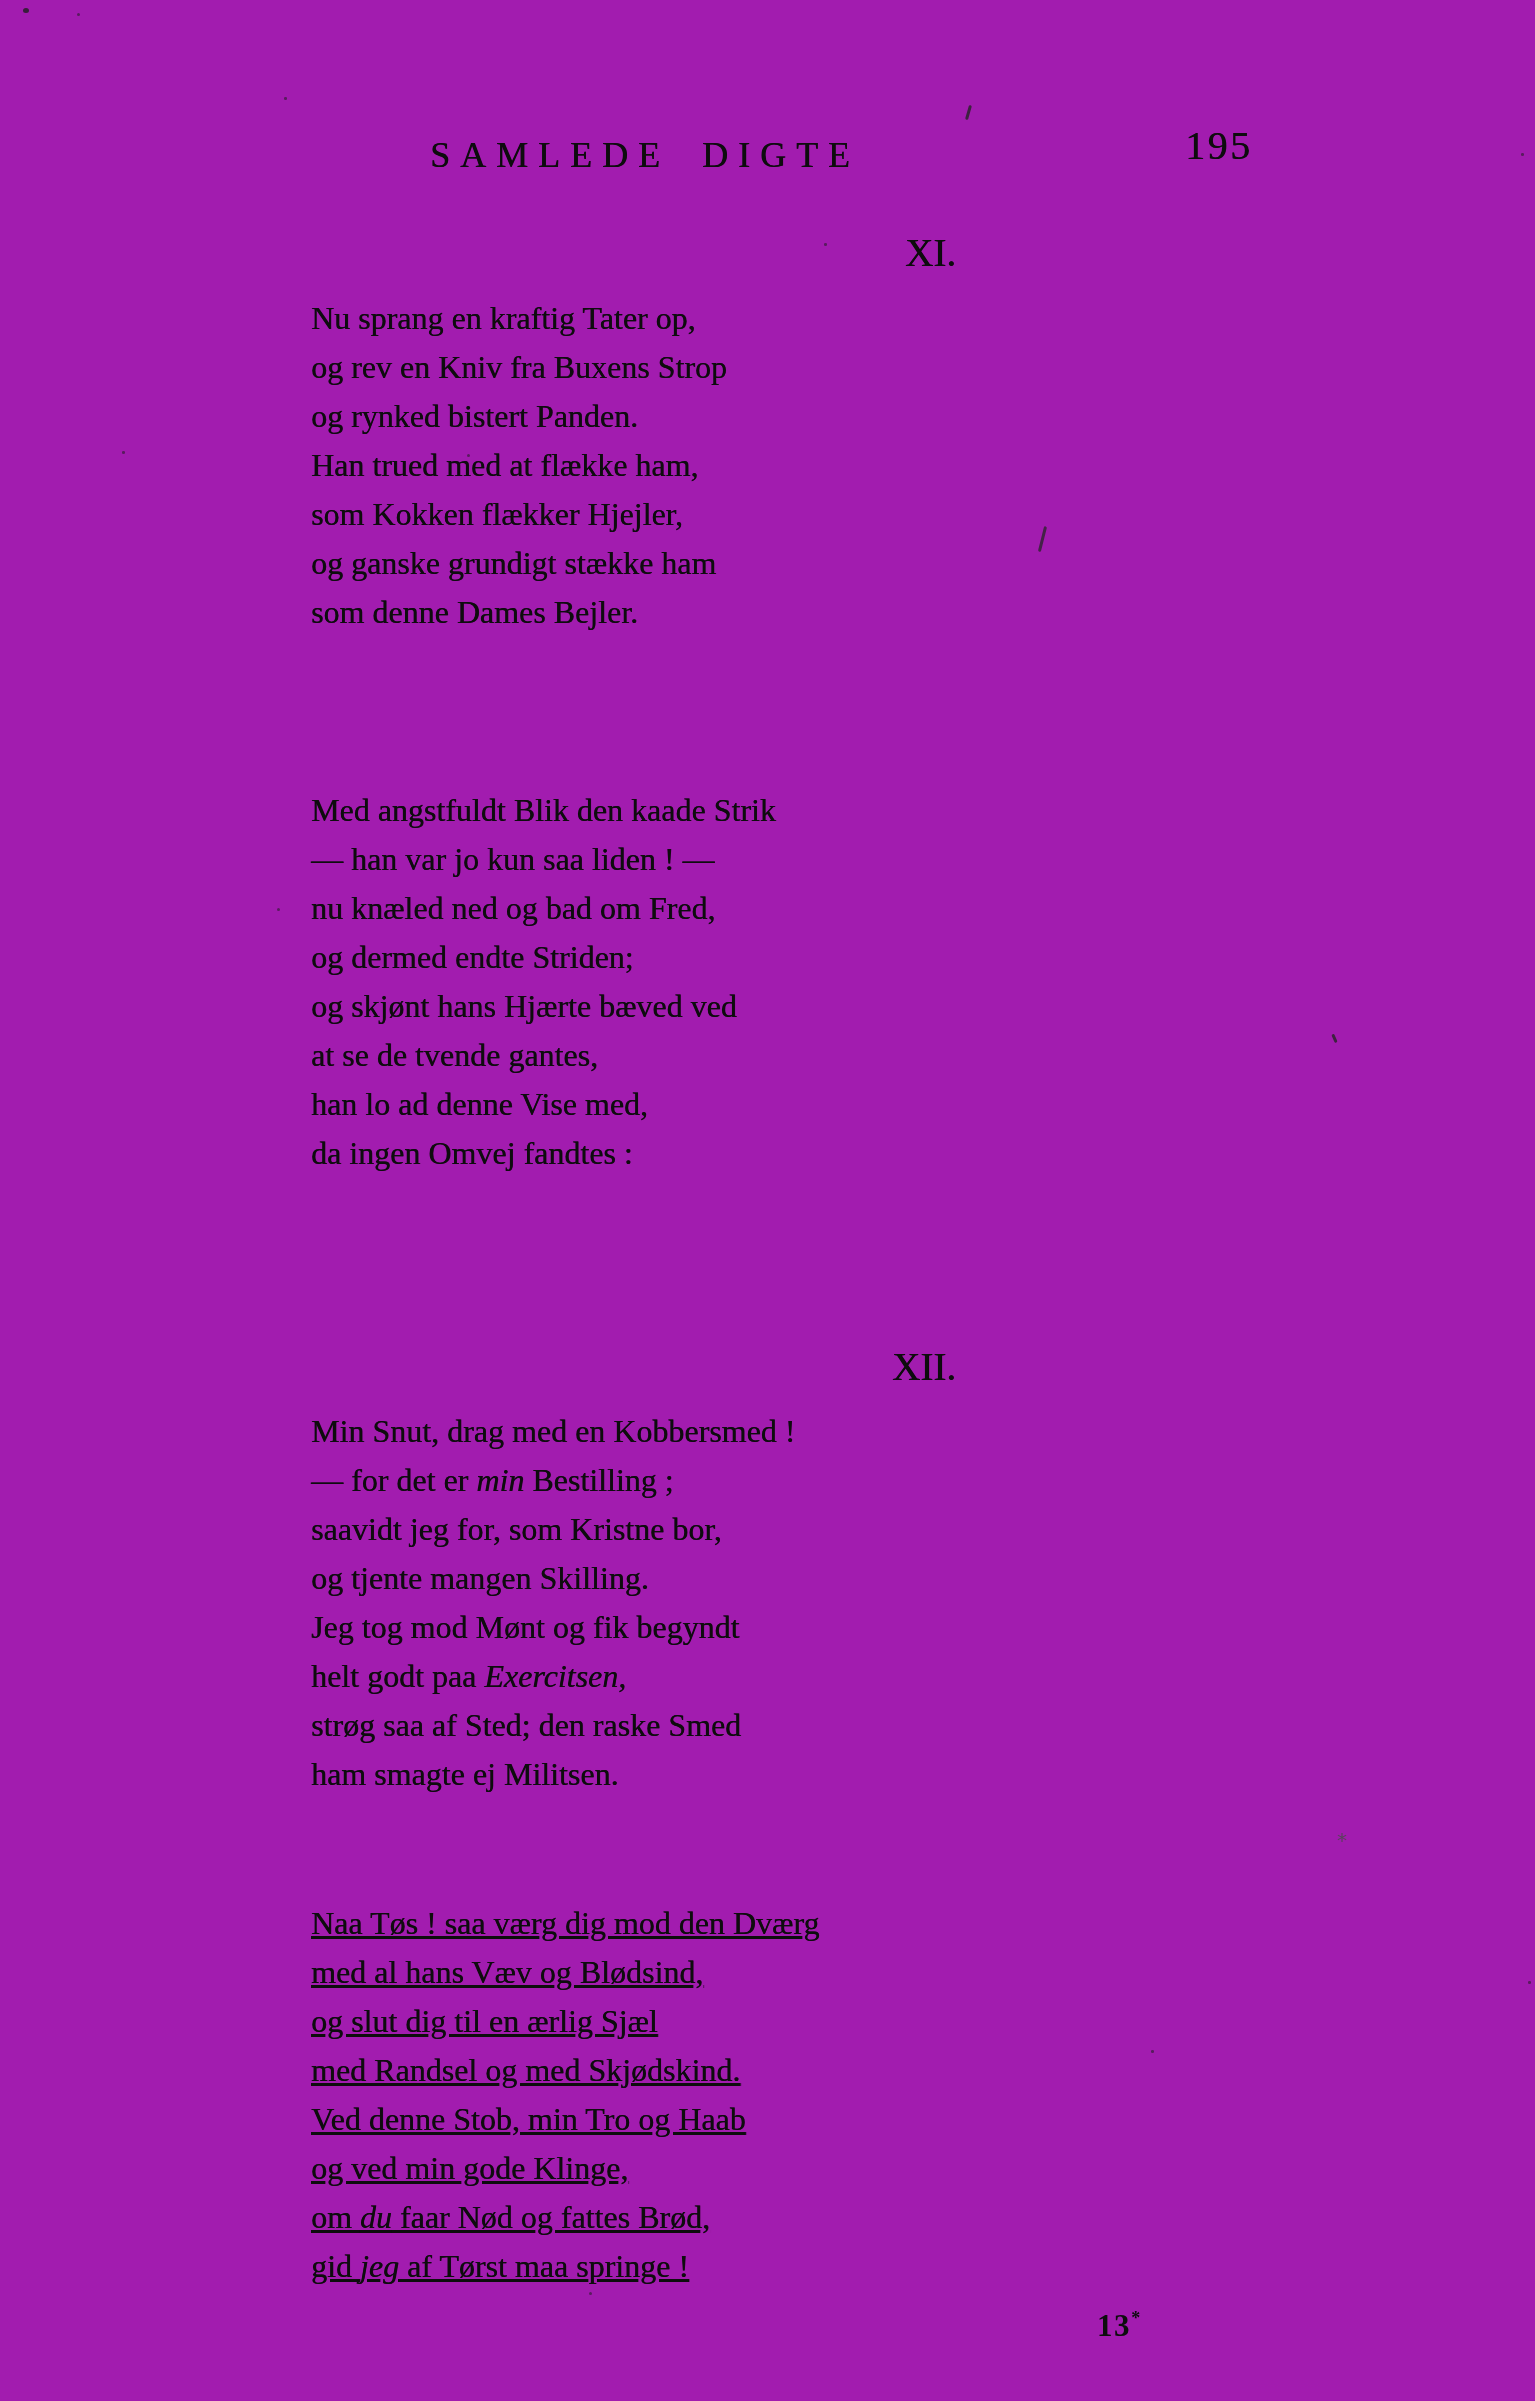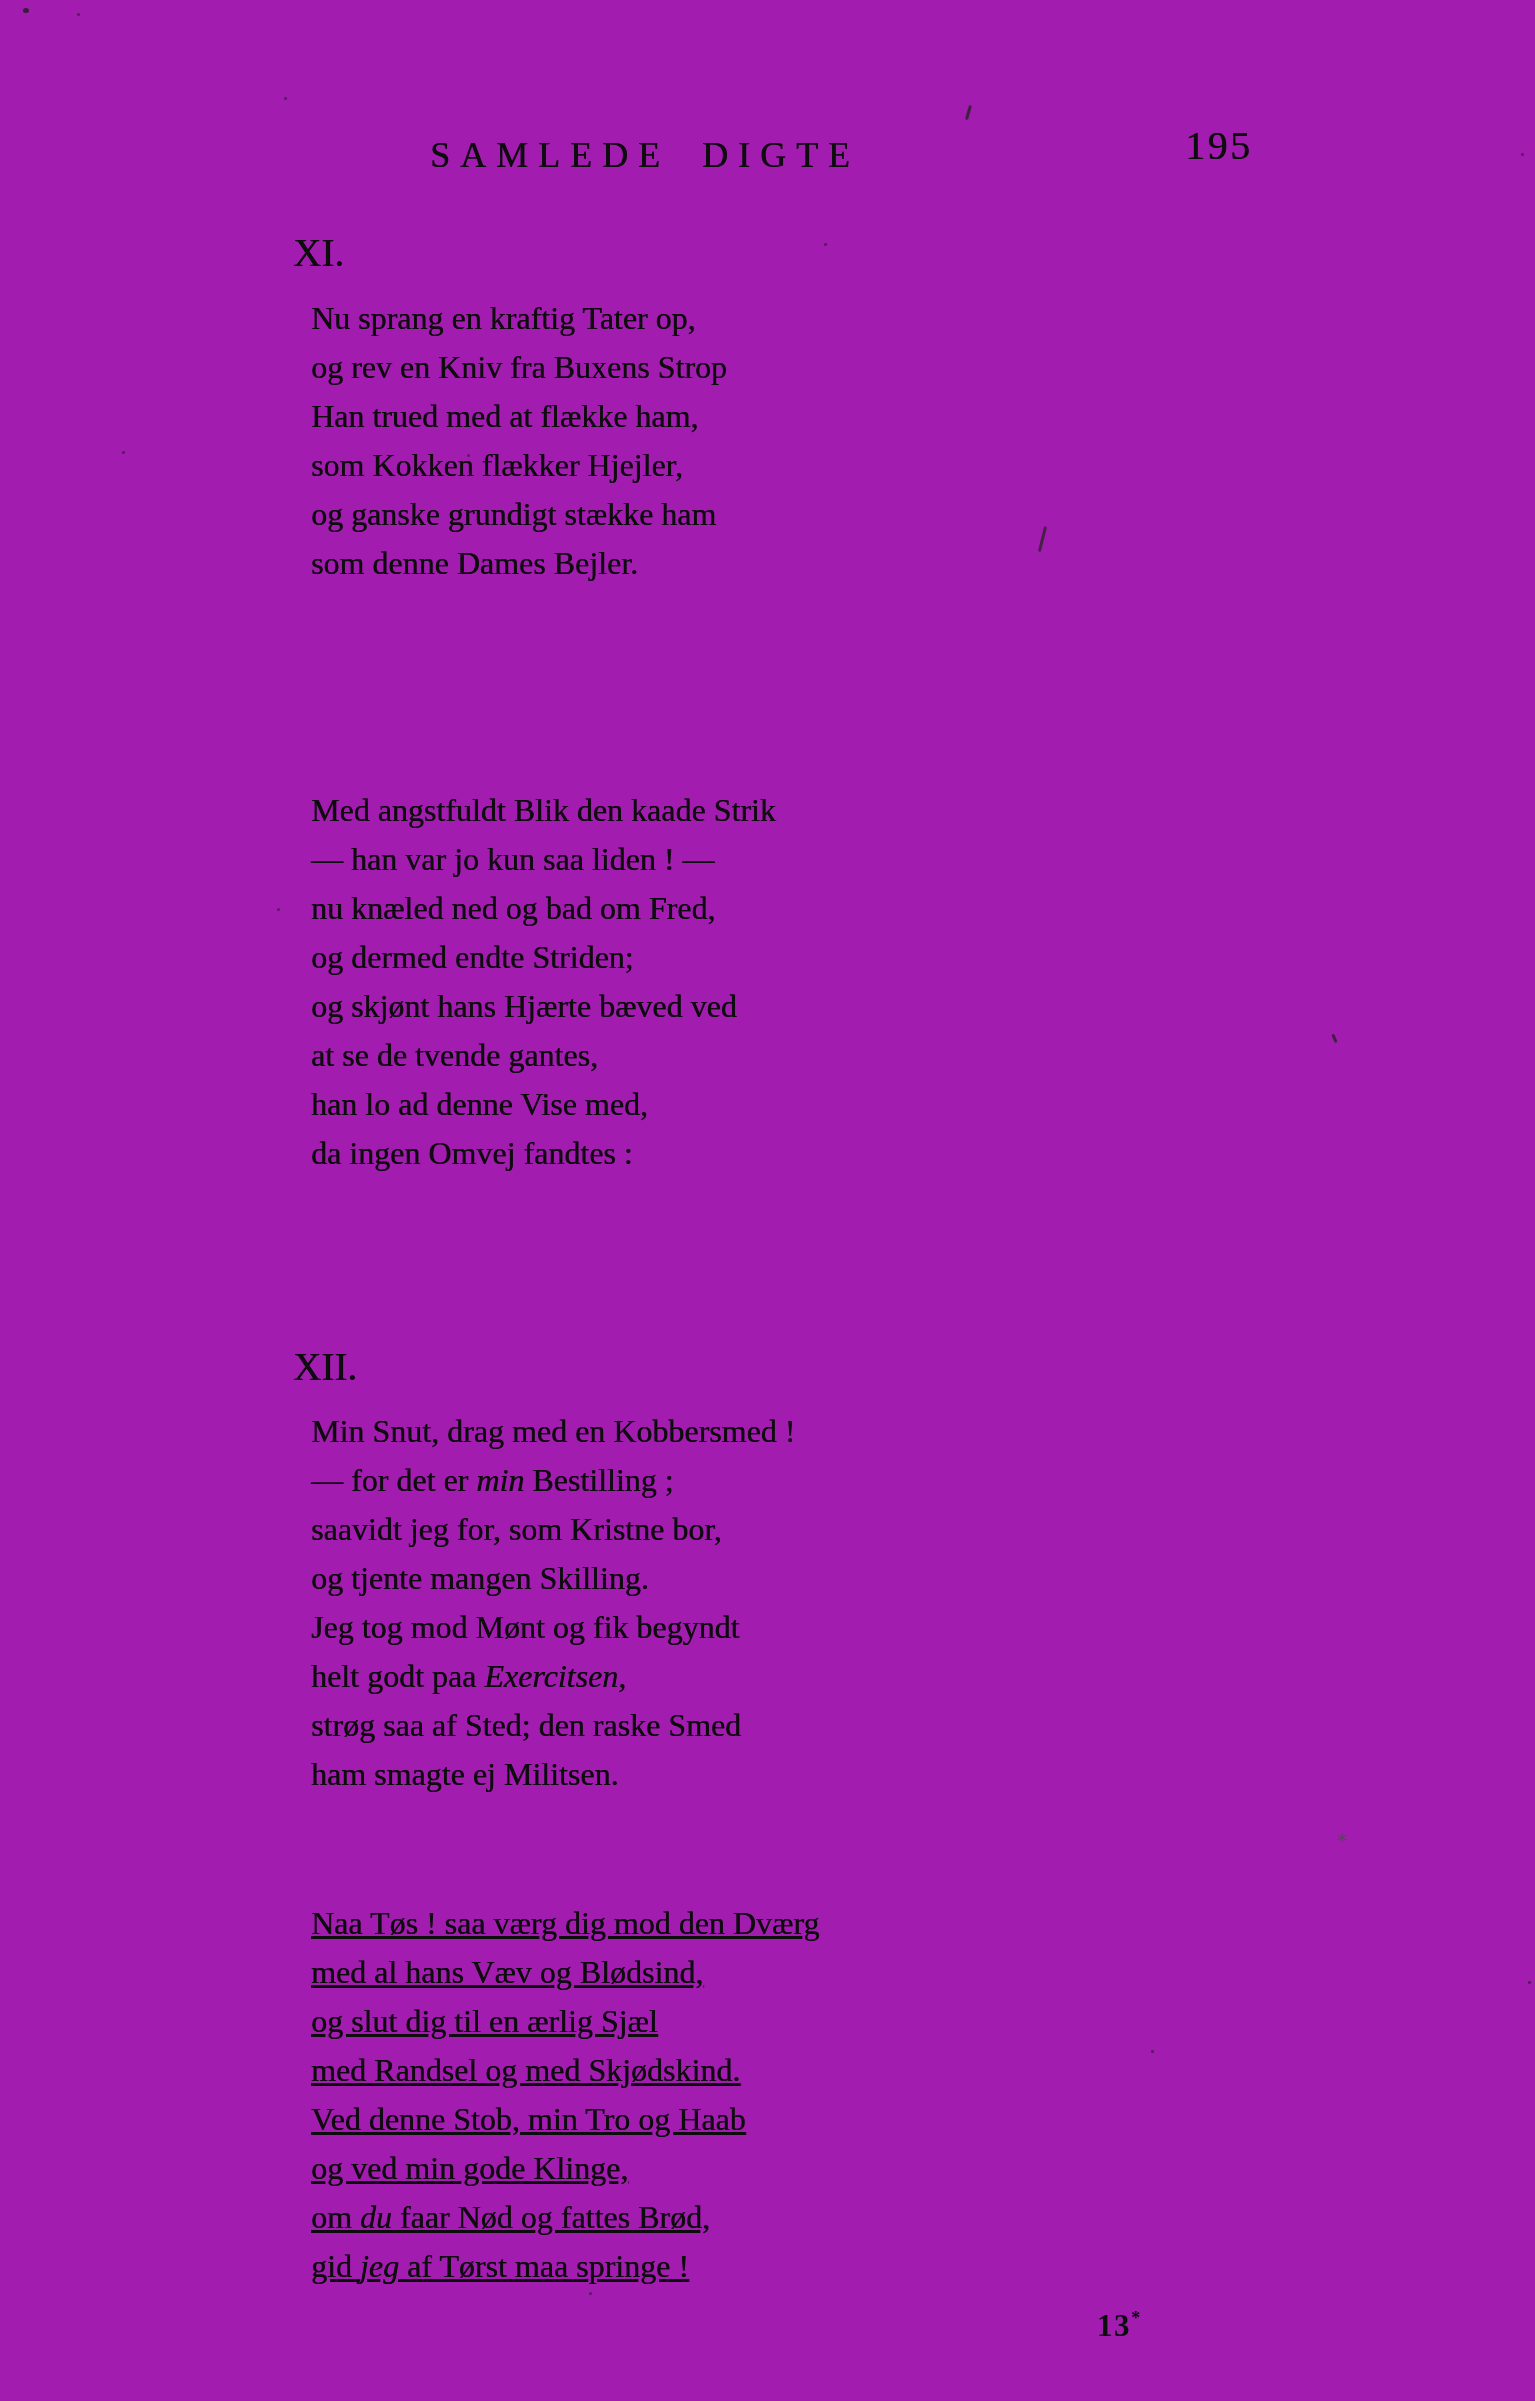--- a/index.html
+++ b/index.html
@@ -23,22 +23,22 @@
     text-shadow:0.4px 0 0 rgba(0,0,0,.85);
     white-space:nowrap;
   }
   .page-number{
     position:absolute;left:1185px;top:126px;
     font-size:40px;line-height:39px;letter-spacing:2.5px;
     text-shadow:0.4px 0 0 rgba(0,0,0,.85);
   }
   
   .section-title{
-    position:absolute;left:293px;width:641px;
-    text-align:left;
+    position:absolute;left:315px;width:641px;
+    text-align:right;
     font-size:39px;line-height:41px;
     text-shadow:0.5px 0 0 rgba(0,0,0,.9);
     white-space:nowrap;
   }
   .stanza{position:absolute;left:311px;white-space:nowrap;}
   .stanza p.line{
     margin:0;padding:0;
     font-size:32px;line-height:49px;height:49px;
     text-shadow:0.4px 0 0 rgba(0,0,0,.8);
   }
@@ -77,20 +77,21 @@
 
   <div class="running-title">SAMLEDE DIGTE</div>
 
   <div class="page-number">195</div>
 
   <div>
       <div class="section-title t1">XI.</div>
       <div class="stanza s1">
         <p class="line"><span>Nu sprang en kraftig Tater op,</span></p>
         <p class="line"><span>og rev en Kniv fra Buxens Strop</span></p>
+        <p class="line"><span>og rynked bistert Panden.</span></p>
         <p class="line"><span>Han trued med at flække ham,</span></p>
         <p class="line"><span>som Kokken flækker Hjejler,</span></p>
         <p class="line"><span>og ganske grundigt stække ham</span></p>
         <p class="line"><span>som denne Dames Bejler.</span></p>
       </div>
       <div class="stanza s2">
         <p class="line"><span>Med angstfuldt Blik den kaade Strik</span></p>
         <p class="line"><span>— han var jo kun saa liden ! —</span></p>
         <p class="line"><span>nu knæled ned og bad om Fred,</span></p>
         <p class="line"><span>og dermed endte Striden;</span></p>

